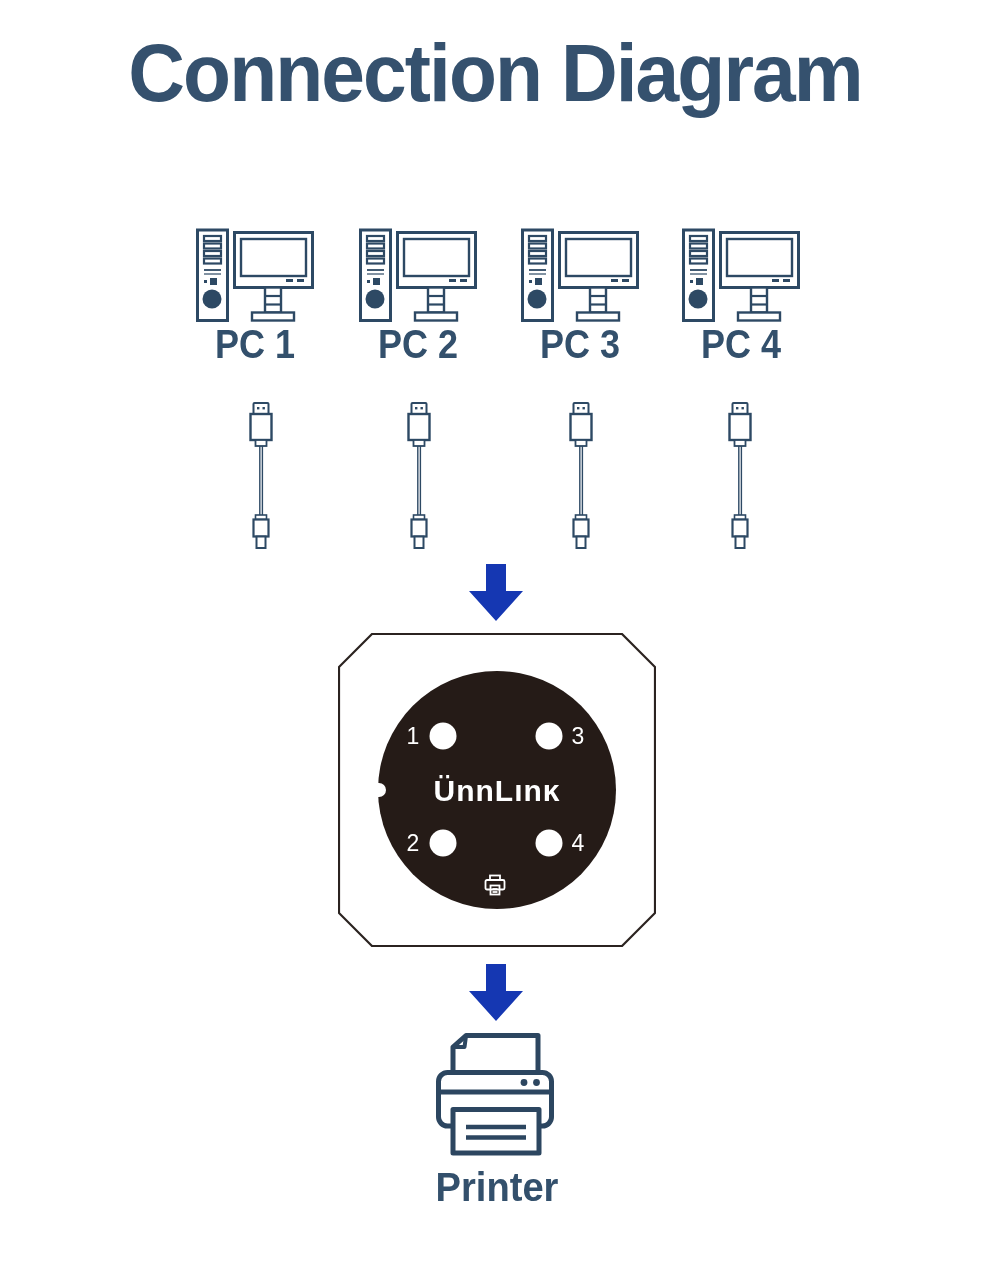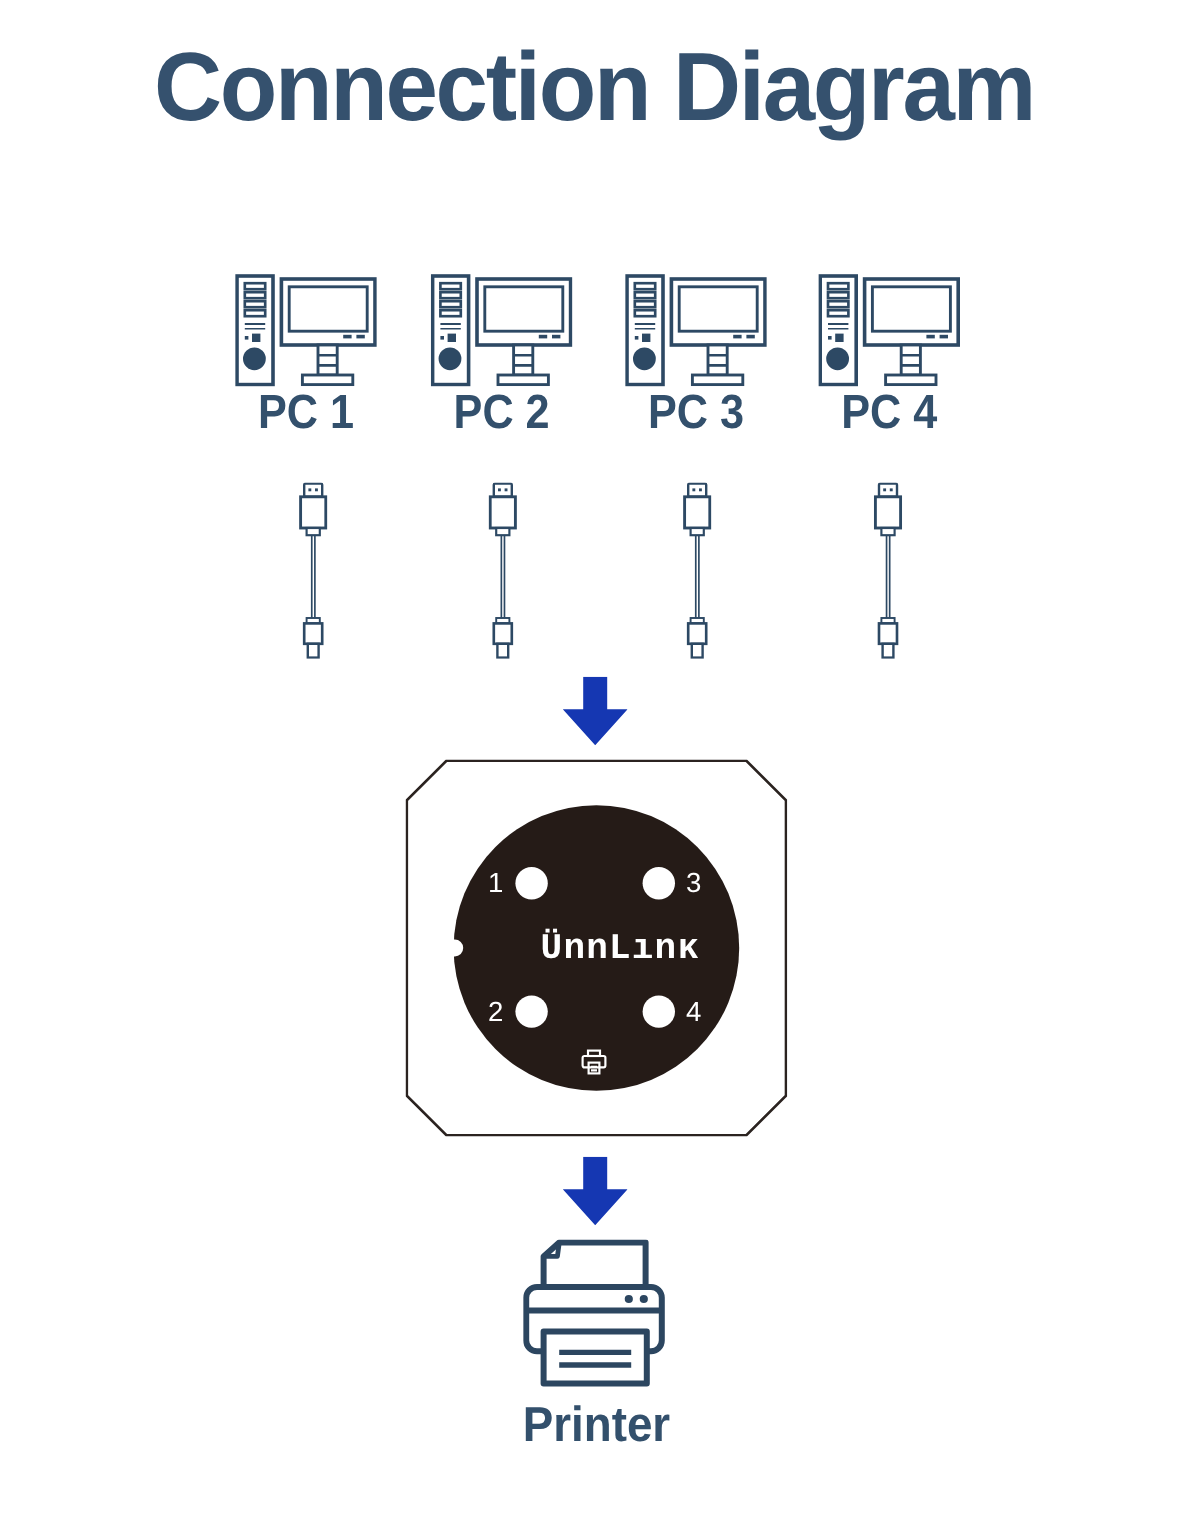--- a/index.html
+++ b/index.html
@@ -24,21 +24,21 @@
     transform:scaleX(0.93);transform-origin:center;
   }
   .switch-wrap{position:absolute;left:338px;top:633px;width:318px;height:314px;}
   .port-num{
     position:absolute;color:#ffffff;font-size:23px;font-weight:400;
     transform:translate(-50%,-50%);font-family:"Liberation Sans",sans-serif;
   }
   .brand-logo{
     position:absolute;left:159px;top:158px;transform:translate(-50%,-50%);
     color:#ffffff;font-size:30px;font-weight:700;letter-spacing:1px;
-    font-family:Liberation Mono, monospace;white-space:nowrap;margin-left:20px;
+    font-family:Liberation Sans, sans-serif;white-space:nowrap;
   }
 </style>
 </head>
 <body>
 
 <div class="canvas">
 
   <div class="page-title">Connection Diagram</div>
 
   <svg class="abs" style="left:196px;top:228px" width="118" height="94" viewBox="0 0 118 94">

